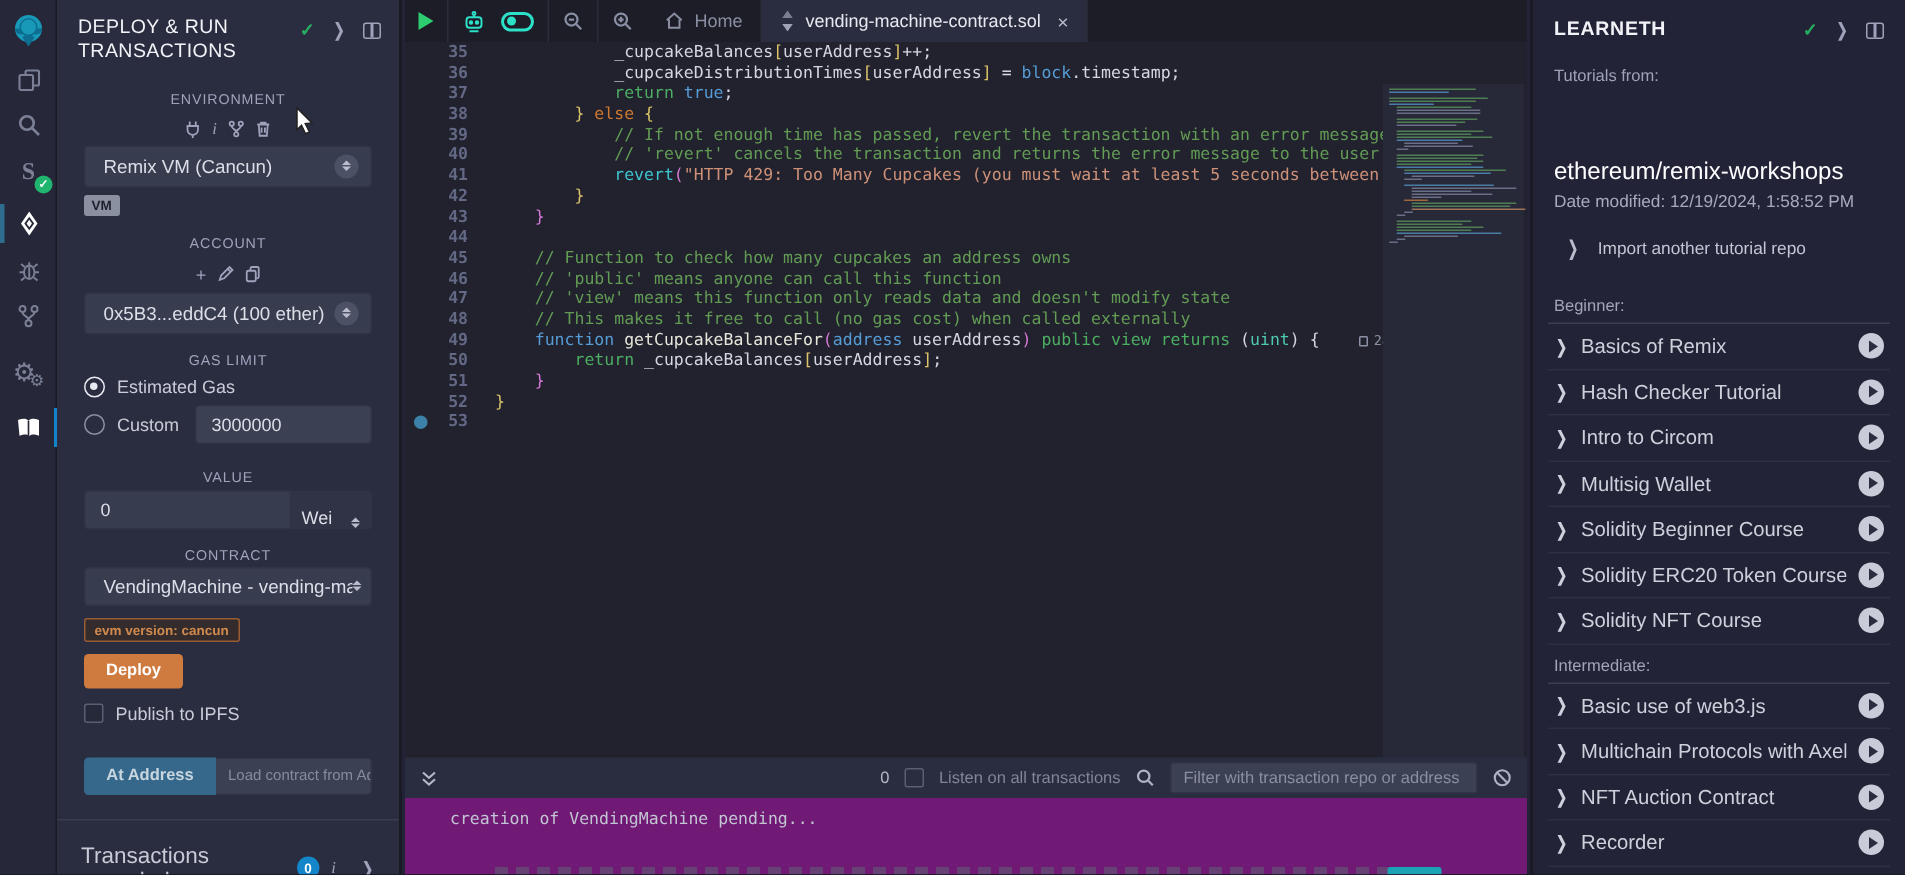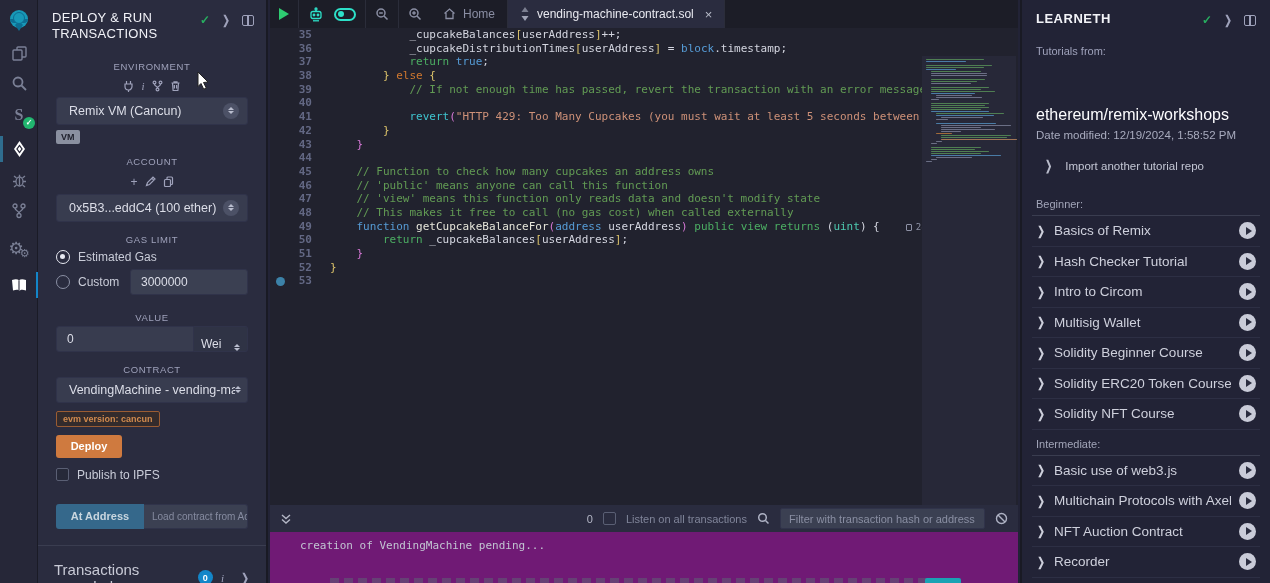--- a/index.html
+++ b/index.html
@@ -375,21 +375,21 @@
       </div>
     </div>
 
     <div id="code-area">
       <div>
           <div class="code-line"><span class="glyph"></span><span class="lnum">35</span><span class="ltext"><span class="tk-pl">            </span><span class="tk-id">_cupcakeBalances</span><span class="tk-b1">[</span><span class="tk-id">userAddress</span><span class="tk-b1">]</span><span class="tk-pl">++;</span></span></div>
           <div class="code-line"><span class="glyph"></span><span class="lnum">36</span><span class="ltext"><span class="tk-pl">            </span><span class="tk-id">_cupcakeDistributionTimes</span><span class="tk-b1">[</span><span class="tk-id">userAddress</span><span class="tk-b1">]</span><span class="tk-pl"> = </span><span class="tk-kb">block</span><span class="tk-pl">.timestamp;</span></span></div>
           <div class="code-line"><span class="glyph"></span><span class="lnum">37</span><span class="ltext"><span class="tk-pl">            </span><span class="tk-kg">return </span><span class="tk-kb">true</span><span class="tk-pl">;</span></span></div>
           <div class="code-line"><span class="glyph"></span><span class="lnum">38</span><span class="ltext"><span class="tk-pl">        </span><span class="tk-b1">} </span><span class="tk-ko">else</span><span class="tk-b1"> {</span></span></div>
           <div class="code-line"><span class="glyph"></span><span class="lnum">39</span><span class="ltext"><span class="tk-pl">            </span><span class="tk-cm">// If not enough time has passed, revert the transaction with an error message</span></span></div>
-          <div class="code-line"><span class="glyph"></span><span class="lnum">40</span><span class="ltext"><span class="tk-pl">            </span></span></div>
+          <div class="code-line"><span class="glyph"></span><span class="lnum">40</span><span class="ltext"><span class="tk-pl">            </span><span class="tk-cm">// 'revert' cancels the transaction and returns the error message to the user</span></span></div>
           <div class="code-line"><span class="glyph"></span><span class="lnum">41</span><span class="ltext"><span class="tk-pl">            </span><span class="tk-cy">revert</span><span class="tk-b2">(</span><span class="tk-st">"HTTP 429: Too Many Cupcakes (you must wait at least 5 seconds between cupcakes)"</span><span class="tk-b2">)</span><span class="tk-pl">;</span></span></div>
           <div class="code-line"><span class="glyph"></span><span class="lnum">42</span><span class="ltext"><span class="tk-pl">        </span><span class="tk-b1">}</span></span></div>
           <div class="code-line"><span class="glyph"></span><span class="lnum">43</span><span class="ltext"><span class="tk-pl">    </span><span class="tk-b2">}</span></span></div>
           <div class="code-line"><span class="glyph"></span><span class="lnum">44</span><span class="ltext"></span></div>
           <div class="code-line"><span class="glyph"></span><span class="lnum">45</span><span class="ltext"><span class="tk-pl">    </span><span class="tk-cm">// Function to check how many cupcakes an address owns</span></span></div>
           <div class="code-line"><span class="glyph"></span><span class="lnum">46</span><span class="ltext"><span class="tk-pl">    </span><span class="tk-cm">// 'public' means anyone can call this function</span></span></div>
           <div class="code-line"><span class="glyph"></span><span class="lnum">47</span><span class="ltext"><span class="tk-pl">    </span><span class="tk-cm">// 'view' means this function only reads data and doesn't modify state</span></span></div>
           <div class="code-line"><span class="glyph"></span><span class="lnum">48</span><span class="ltext"><span class="tk-pl">    </span><span class="tk-cm">// This makes it free to call (no gas cost) when called externally</span></span></div>
           <div class="code-line"><span class="glyph"></span><span class="lnum">49</span><span class="ltext"><span class="tk-pl">    </span><span class="tk-kb">function </span><span class="tk-fn">getCupcakeBalanceFor</span><span class="tk-b2">(</span><span class="tk-kb">address</span><span class="tk-pl"> userAddress</span><span class="tk-b2">)</span><span class="tk-pl"> </span><span class="tk-kg">public view returns</span><span class="tk-pl"> (</span><span class="tk-ty">uint</span><span class="tk-pl">) {</span><span class="gas-hint"><span class="gas-ic"></span>2829 gas</span></span></div>
           <div class="code-line"><span class="glyph"></span><span class="lnum">50</span><span class="ltext"><span class="tk-pl">        </span><span class="tk-kg">return </span><span class="tk-id">_cupcakeBalances</span><span class="tk-b1">[</span><span class="tk-id">userAddress</span><span class="tk-b1">]</span><span class="tk-pl">;</span></span></div>
@@ -554,21 +554,21 @@
           <path d="M2 2l4 3.5L10 2M2 6.5L6 10l4-3.5"></path>
         </svg>
       <span class="t-spacer"></span>
       <span class="t-count">0</span>
       <span class="checkbox" style="background:transparent;"></span>
       <span class="t-label">Listen on all transactions</span>
       <svg width="13" height="13" viewBox="0 0 13 13" fill="none" stroke="#aeb2c4" stroke-width="1.5">
           <circle cx="5.5" cy="5.5" r="3.8"></circle>
           <path d="M8.5 8.5l3 3"></path>
         </svg>
-      <span class="t-filter">Filter with transaction hash or address</span>
+      <span class="t-filter">Filter with transaction repo or address</span>
       <svg width="13" height="13" viewBox="0 0 13 13" fill="none" stroke="#aeb2c4" stroke-width="1.4">
           <circle cx="6.5" cy="6.5" r="5"></circle>
           <path d="M3 3l7 7"></path>
         </svg>
     </div>
 
     <div id="terminal-log">
       <div class="log-line1">creation of VendingMachine pending...</div>
       <div class="log-partial"></div>
       <div class="log-debug-btn"></div>

